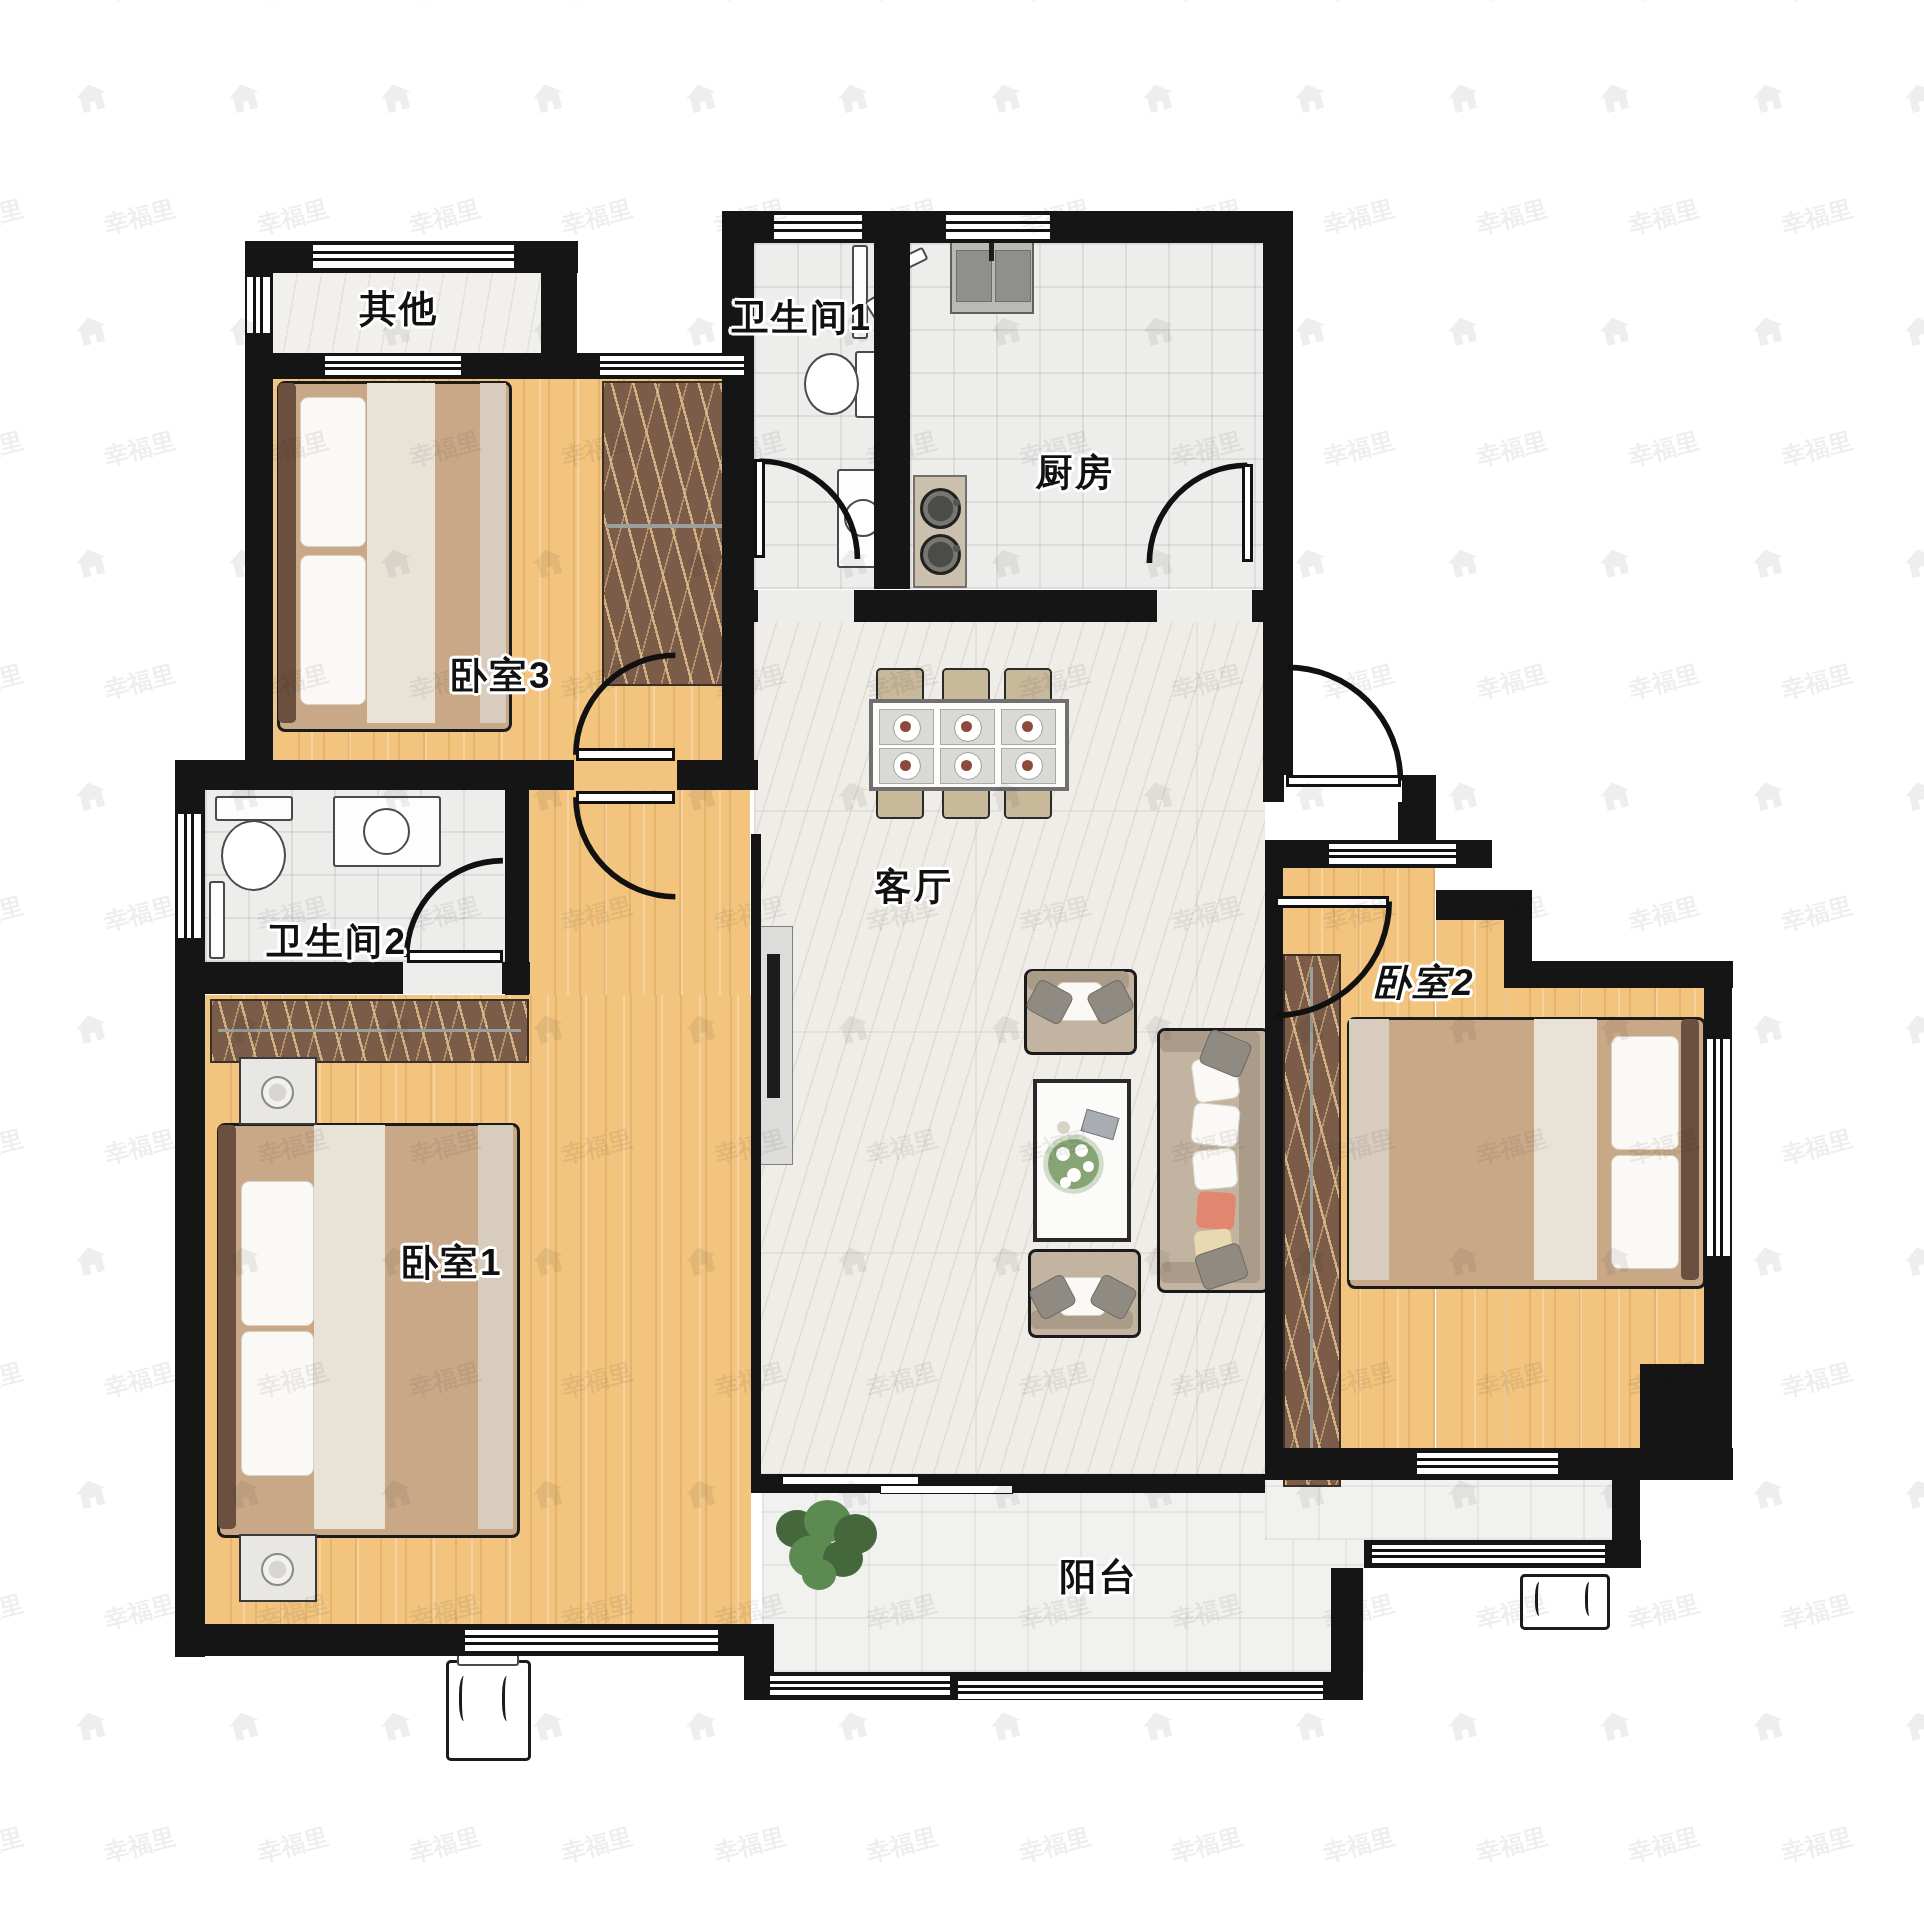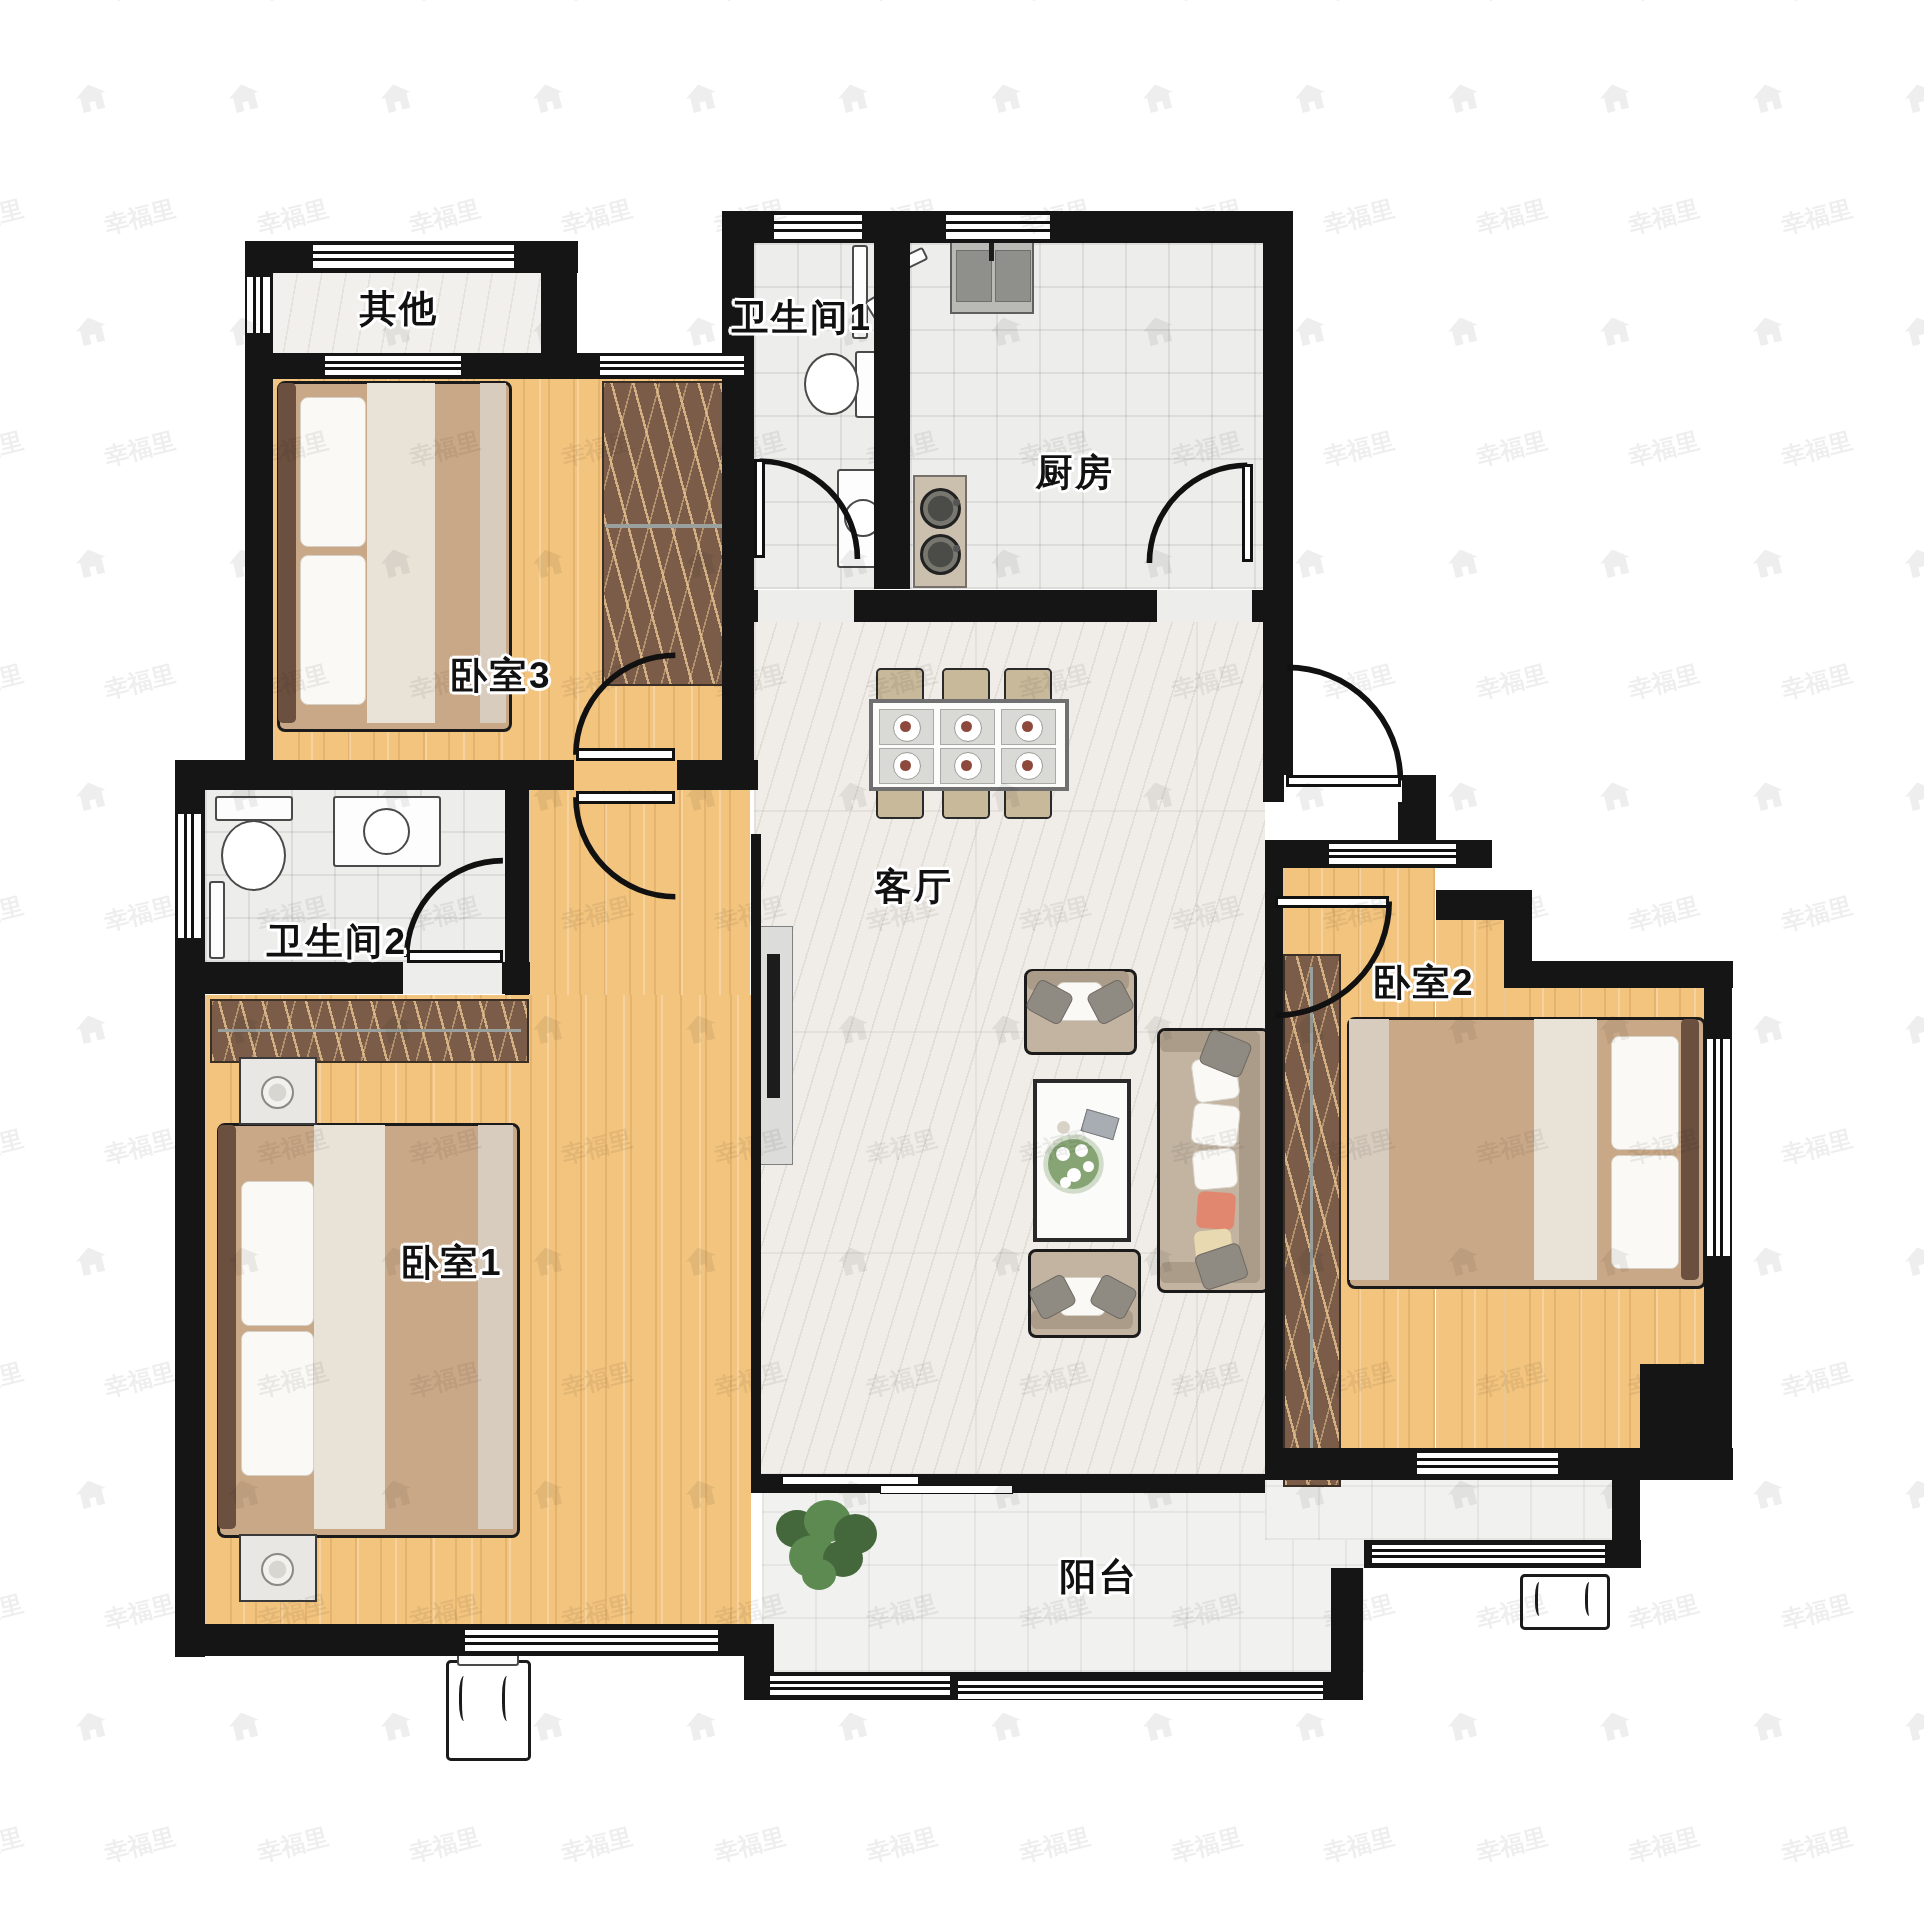--- a/index.html
+++ b/index.html
@@ -104,21 +104,21 @@
     </g>
   </svg>
 
   <div class="rlabel" style="left:399px;top:309px;">其他</div>
   <div class="rlabel" style="left:501px;top:676px;">卧室3</div>
   <div class="rlabel" style="left:802px;top:318px;">卫生间1</div>
   <div class="rlabel" style="left:1075px;top:473px;">厨房</div>
   <div class="rlabel" style="left:914px;top:887px;">客厅</div>
   <div class="rlabel" style="left:337px;top:942px;">卫生间2</div>
   <div class="rlabel" style="left:452px;top:1263px;">卧室1</div>
-  <div class="rlabel" style="left:1424px;top:983px;">卧室2</div>
+  <div class="rlabel" style="left:1424px;top:983px;font-style:italic;">卧室2</div>
   <div class="rlabel" style="left:1099px;top:1577px;">阳台</div>
 <div class="abs f-mlt" style="left: 273px; top: 269px; width: 269px; height: 84px;"></div>
     <div class="abs f-wood" style="left: 273px; top: 379px; width: 449px; height: 382px;"></div>
     <div class="abs f-tile" style="left: 754px; top: 243px; width: 120px; height: 346px;"></div>
     <div class="abs f-tile" style="left: 910px; top: 243px; width: 353px; height: 346px;"></div>
     <div class="abs f-marble" style="left: 754px; top: 622px; width: 511px; height: 853px;"></div>
     <div class="abs f-wood" style="left: 529px; top: 790px; width: 221px; height: 205px;"></div>
     <div class="abs f-tile" style="left: 205px; top: 790px; width: 301px; height: 172px;"></div>
     <div class="abs f-wood" style="left: 205px; top: 995px; width: 546px; height: 630px;"></div>
     <div class="abs f-wood" style="left: 1283px; top: 868px; width: 152px; height: 580px;"></div>

